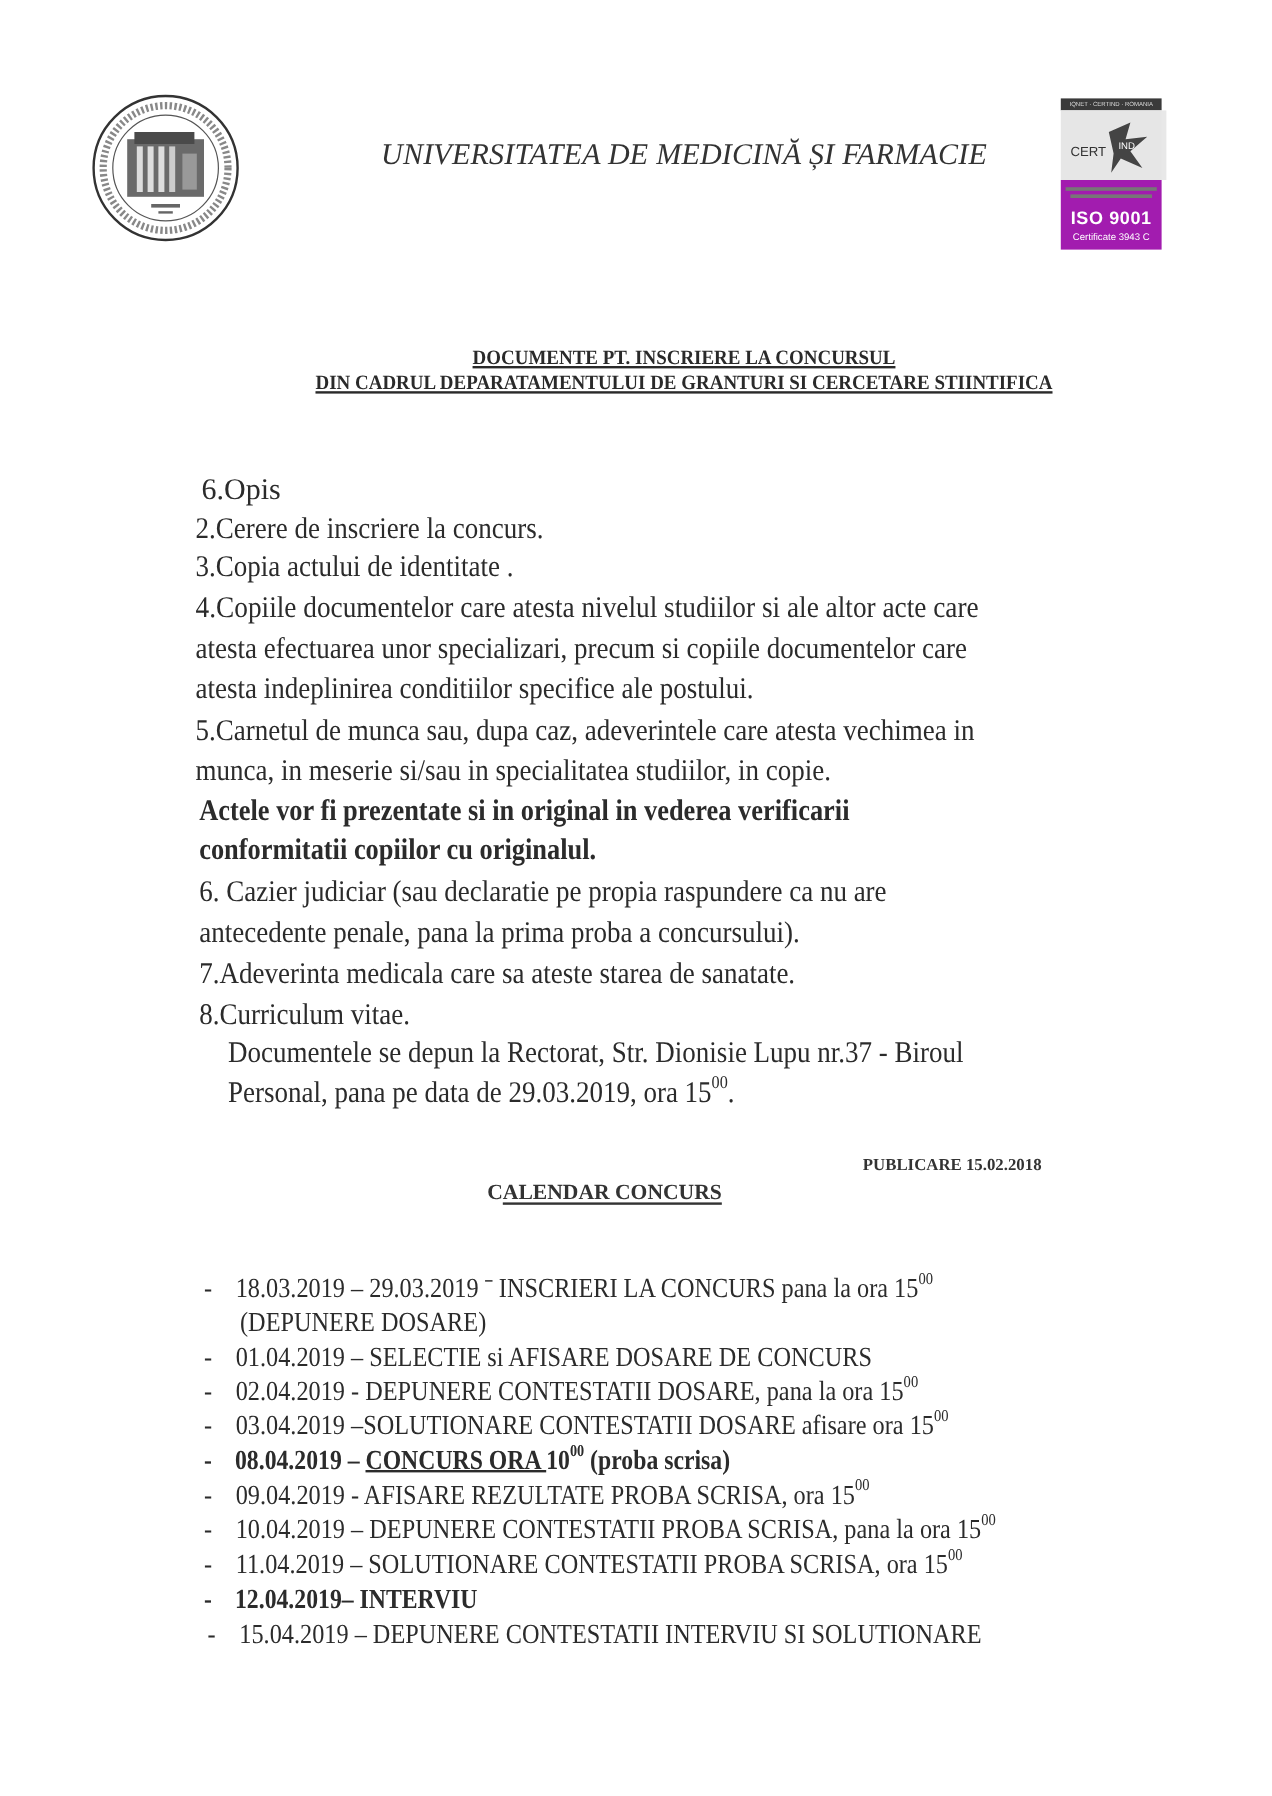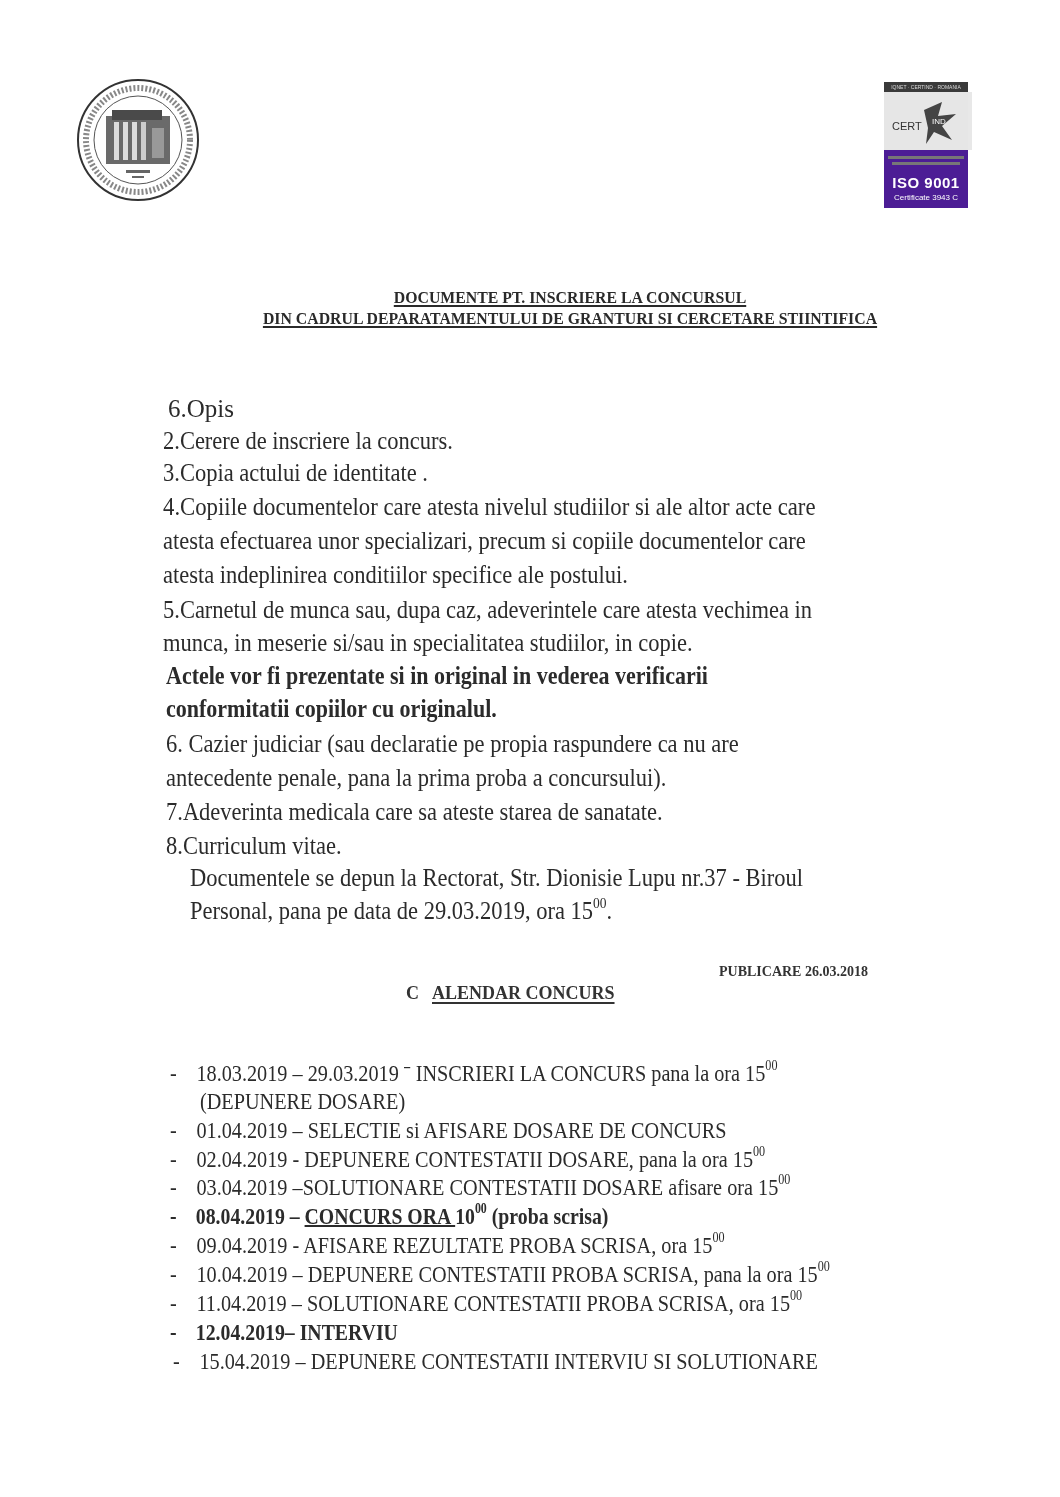--- a/index.html
+++ b/index.html
@@ -5,39 +5,39 @@
   html, body { margin: 0; padding: 0; background: #ffffff; }
   body { width: 1060px; height: 1497px; position: relative; overflow: hidden; color: #222; font-family: "Liberation Serif", serif; }
 
   
   .logo-left { position: absolute; left: 76px; top: 78px; width: 124px; height: 124px; }
   .header-title { position: absolute; left: 270px; top: 112px; width: 600px; text-align: center; font-family: "Liberation Serif", serif; font-style: italic; font-size: 25px; line-height: 36px; color: #333; }
   .header-title .line { display: block; letter-spacing: 0.2px; }
   .cert-logo { position: absolute; left: 884px; top: 82px; width: 84px; height: 126px; }
   .cert-top-band { position: absolute; left: 0; top: 0; width: 84px; height: 10px; background: #3a3a3a; color: #ddd; font-family: "Liberation Sans", sans-serif; font-size: 5px; line-height: 10px; text-align: center; overflow: hidden; white-space: nowrap; }
   .cert-mid { position: absolute; left: 0; top: 10px; width: 88px; height: 58px; background: #e8e8e8; }
-  .cert-bottom { position: absolute; left: 0; top: 68px; width: 84px; height: 58px; background: #4c1d95; color: #fff; text-align: center; font-family: "Liberation Sans", sans-serif; }
+  .cert-bottom { position: absolute; left: 0; top: 68px; width: 84px; height: 58px; background: #a21caf; color: #fff; text-align: center; font-family: "Liberation Sans", sans-serif; }
   .cert-iso { position: absolute; left: 0; right: 0; top: 24px; font-size: 15px; font-weight: bold; letter-spacing: 0.5px; }
   .cert-num { position: absolute; left: 0; right: 0; top: 43px; font-size: 8px; white-space: nowrap; }
   .cert-small { position: absolute; left: 4px; right: 4px; top: 6px; height: 3px; background: #777; }
   .cert-small2 { position: absolute; left: 8px; right: 8px; top: 12px; height: 3px; background: #777; }
 
   
   .doc-heading { position: absolute; left: 150px; top: 287px; width: 840px; text-align: center; font-family: "Liberation Serif", serif; font-weight: bold; font-size: 17px; line-height: 21px; color: #2a2a2a; transform: scaleX(0.93); transform-origin: center; }
   .doc-heading .line { display: block; }
   .doc-heading .u { text-decoration: underline; text-underline-offset: 2px; text-decoration-thickness: 2px; }
 
   
   .req { position: absolute; font-family: "Liberation Serif", serif; font-size: 25px; line-height: 34px; color: #2b2b2b; white-space: nowrap; transform-origin: left top; }
   .req.bold { font-weight: bold; }
 
   
   .publicare { position: absolute; left: 719px; top: 964px; font-family: "Liberation Serif", serif; font-weight: bold; font-size: 14px; color: #333; }
   .calendar-title { position: absolute; left: 406px; top: 983px; font-family: "Liberation Serif", serif; font-weight: bold; font-size: 18px; color: #333; }
-  .calendar-title .u { text-decoration: underline; text-decoration-thickness: 2px; text-underline-offset: 3px; margin-left: 13px; }
+  .calendar-title .u { text-decoration: underline; text-decoration-thickness: 2px; text-underline-offset: 3px; }
   .cal-item { position: absolute; left: 170px; font-family: "Liberation Serif", serif; font-size: 23px; line-height: 28px; color: #2b2b2b; white-space: nowrap; transform-origin: left top; }
   .cal-item .dash { display: inline-block; width: 30px; }
   .cal-item.bold { font-weight: bold; }
   sup { font-size: 60%; line-height: 0; position: relative; top: -2px; vertical-align: super; }
   .u2 { text-decoration: underline; text-decoration-thickness: 2px; }
 </style>
 </head>
 <body>
 
 <div class="logo-left">
@@ -51,20 +51,21 @@
     <rect x="47" y="44" width="5" height="38" fill="#ddd"></rect>
     <rect x="56" y="44" width="5" height="38" fill="#ddd"></rect>
     <rect x="65" y="44" width="5" height="38" fill="#ccc"></rect>
     <rect x="76" y="50" width="12" height="30" fill="#999"></rect>
     <rect x="50" y="92" width="24" height="3" fill="#666"></rect>
     <rect x="56" y="98" width="12" height="2" fill="#666"></rect>
   </svg>
 </div>
 
 <div class="header-title">
+  <span class="line">UNIVERSITATEA DE MEDICINĂ ȘI FARMACIE</span>
 </div>
 
 <div class="cert-logo">
   <div class="cert-top-band">IQNET · CERTIND · ROMANIA</div>
   <div class="cert-mid">
     <svg width="84" height="58" viewBox="0 0 84 58">
       <rect x="0" y="0" width="84" height="58" fill="#e6e6e6"></rect>
       <text x="8" y="38" font-family="Liberation Sans, sans-serif" font-size="11" fill="#333">CERT</text>
       <path d="M40 18 L58 10 L54 24 L72 22 L58 34 L68 48 L50 40 L42 52 L44 36 Z" fill="#444"></path>
       <text x="48" y="32" font-family="Liberation Sans, sans-serif" font-size="8" fill="#fff">IND</text>
@@ -95,21 +96,21 @@
   <div class="req bold" style="left:166px; top:659px; transform:scaleX(0.88);">Actele vor fi prezentate si in original in vederea verificarii</div>
   <div class="req bold" style="left:166px; top:692px; transform:scaleX(0.88);">conformitatii copiilor cu originalul.</div>
   <div class="req" style="left:166px; top:727px; transform:scaleX(0.9);">6. Cazier judiciar (sau declaratie pe propia raspundere ca nu are</div>
   <div class="req" style="left:166px; top:761px; transform:scaleX(0.9);"> antecedente penale, pana la prima proba a concursului).</div>
   <div class="req" style="left:166px; top:795px; transform:scaleX(0.9);">7.Adeverinta medicala care sa ateste  starea de sanatate.</div>
   <div class="req" style="left:166px; top:829px; transform:scaleX(0.9);">8.Curriculum vitae.</div>
   <div class="req" style="left:190px; top:861px; transform:scaleX(0.9);">Documentele se depun la Rectorat, Str. Dionisie Lupu nr.37 - Biroul</div>
   <div class="req" style="left:190px; top:894px; transform:scaleX(0.9);"><span>Personal, pana pe data de 29.03.2019, ora 15</span><sup>00</sup><span>.</span></div>
 </div>
 
-<div class="publicare">PUBLICARE 26.03.2018</div>
+<div class="publicare">PUBLICARE 15.02.2018</div>
 <div class="calendar-title"><span>C</span><span class="u">ALENDAR CONCURS</span>&nbsp;&nbsp;</div>
 
 <div>
   <div class="cal-item" style="top:1060px; transform:scaleX(0.88);"><span class="dash">-</span><span>18.03.2019 – 29.03.2019  ˉ INSCRIERI  LA  CONCURS  pana la ora 15</span><sup>00</sup></div>
   <div class="cal-item" style="top:1088px; left:200px; transform:scaleX(0.88);"><span>(DEPUNERE DOSARE)</span></div>
   <div class="cal-item" style="top:1117px; transform:scaleX(0.88);"><span class="dash">-</span><span>01.04.2019 – SELECTIE  si AFISARE DOSARE  DE CONCURS</span></div>
   <div class="cal-item" style="top:1146px; transform:scaleX(0.88);"><span class="dash">-</span><span>02.04.2019 - DEPUNERE CONTESTATII DOSARE, pana la ora 15</span><sup>00</sup></div>
   <div class="cal-item" style="top:1174px; transform:scaleX(0.88);"><span class="dash">-</span><span>03.04.2019 –SOLUTIONARE CONTESTATII DOSARE afisare ora 15</span><sup>00</sup></div>
   <div class="cal-item bold" style="top:1203px; transform:scaleX(0.86);"><span class="dash">-</span><span>08.04.2019 – </span><span class="u2">CONCURS ORA </span><span>10</span><sup>00</sup><span> (proba scrisa)</span></div>
   <div class="cal-item" style="top:1232px; transform:scaleX(0.88);"><span class="dash">-</span><span>09.04.2019 -  AFISARE REZULTATE PROBA SCRISA, ora 15</span><sup>00</sup></div>

